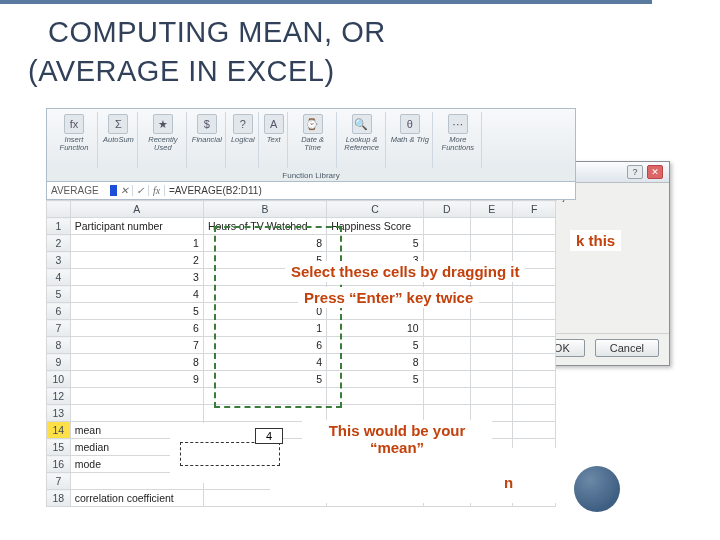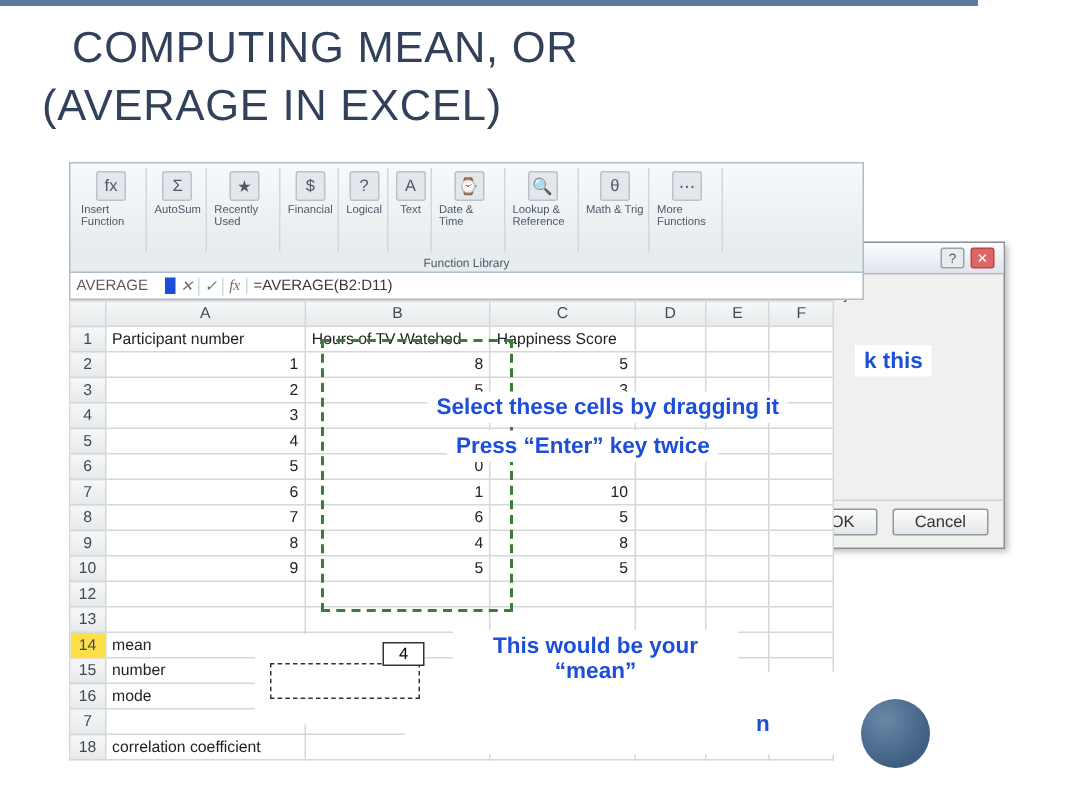--- a/index.html
+++ b/index.html
@@ -63,21 +63,21 @@
   }
   .rib-icn {
     width: 20px; height: 20px;
     background: #e2e7ec;
     border: 1px solid #b7c2cd;
     border-radius: 2px;
     margin-bottom: 2px;
     display:flex; align-items:center; justify-content:center;
     font-size: 11px; color:#556;
   }
-  .rib-lab { font-size: 7.5px; line-height:1; text-align:left; max-width:40px; color:#4a5864;}
+  .rib-lab { font-size: 7.5px; line-height:1; text-align:center; max-width:40px; color:#4a5864;font-style:italic;}
   .rib-footer {
     background:#e7ecef;
     border:1px solid #aebcc9;
     border-top:none;
     font-size:8px;
     text-align:center;
     padding:1px 0;
     color:#4b5a68;
   }
   
@@ -200,21 +200,21 @@
     font-size:11px;
     color:#333;
   }
   
   .callout {
     position:absolute;
     background:#fff;
     padding: 2px 6px;
     font-size: 15px;
     font-weight: bold;
-    color:#1d4ed8;
+    color:#c2410c;
     white-space: nowrap;
   }
   .callout.mid { text-align:center; white-space:normal; width:190px; line-height:1.15;}
   
   .dot {
     position:absolute;
     right: 32px;
     bottom: 28px;
     width: 46px; height:46px;
     border-radius:50%;
@@ -441,21 +441,21 @@
             <th class="rowhdr">14</th>
             <td class="txt">mean</td>
             <td class="txt"></td>
             <td class="txt"></td>
             <td class="txt"></td>
             <td class="txt"></td>
             <td class="txt"></td>
           </tr>
           <tr>
             <th class="rowhdr">15</th>
-            <td class="txt">number</td>
+            <td class="txt">median</td>
             <td class="txt"></td>
             <td class="txt"></td>
             <td class="txt"></td>
             <td class="txt"></td>
             <td class="txt"></td>
           </tr>
           <tr>
             <th class="rowhdr">16</th>
             <td class="txt">mode</td>
             <td class="txt"></td>

